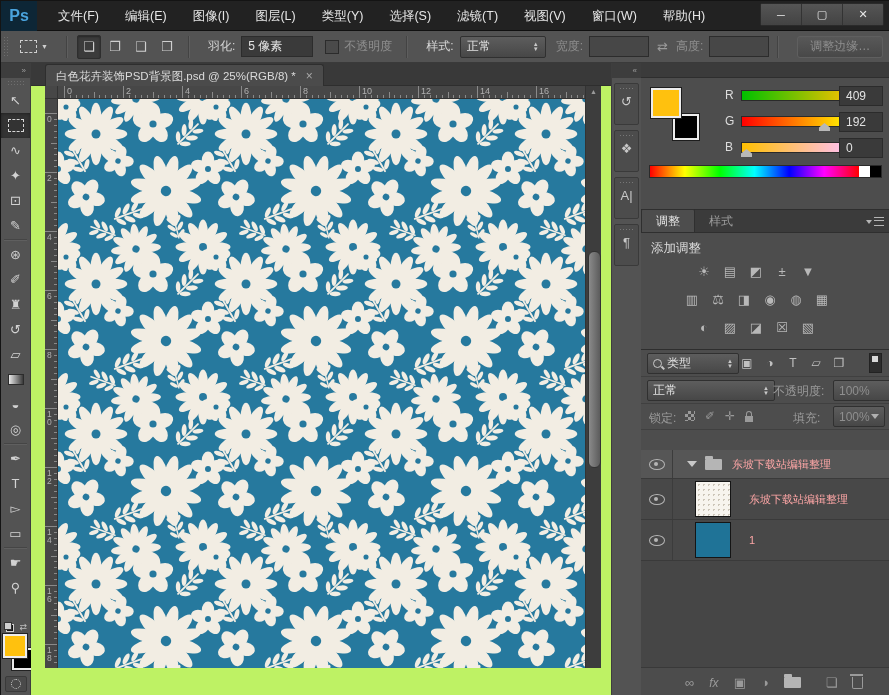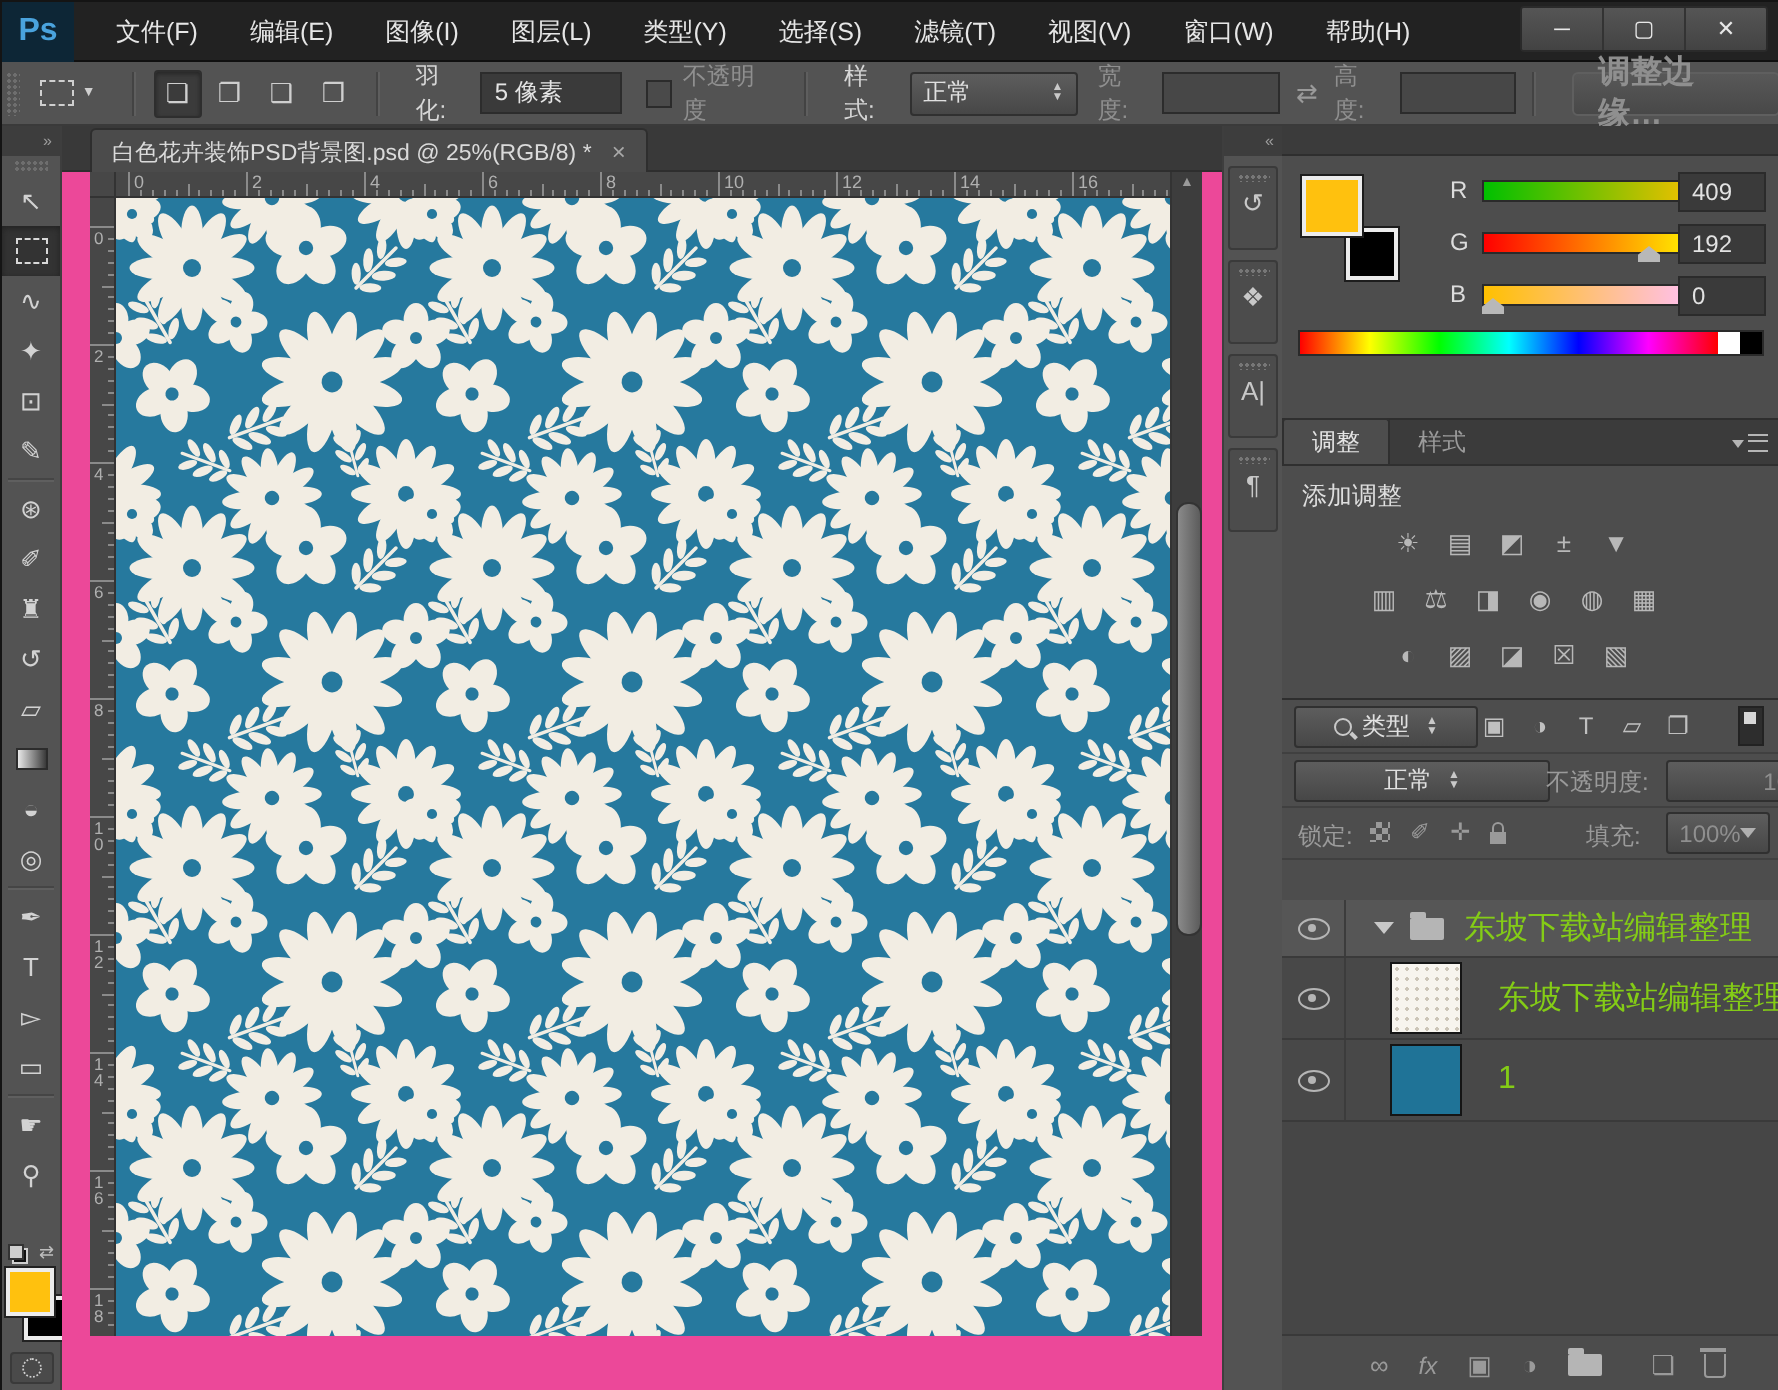--- a/index.html
+++ b/index.html
@@ -41,22 +41,22 @@
             color:#e4e4e4;font-size:12px;padding-left:6px;line-height:19px;}
   .ob-input.disabled{background:#474747;color:#747474;width:52px;}
   .checkbox{width:12px;height:12px;background:#4a4a4a;border:1px solid #2b2b2b;
             display:inline-block;margin:0 5px 0 12px;vertical-align:-2px;}
   .select{height:20px;background:linear-gradient(#5d5d5d,#474747);border:1px solid #303030;
           border-radius:2px;display:flex;align-items:center;justify-content:space-between;
           padding:0 6px;color:#e0e0e0;}
   .updn{display:flex;flex-direction:column;line-height:4.5px;font-size:6px;color:#c9c9c9;margin-left:8px;}
   .swap-icon{color:#9a9a9a;font-size:13px;margin:0 8px;}
   .ob-button{height:20px;padding:0 12px;border:1px solid #5f5f5f;border-radius:3px;
-             background:linear-gradient(#585858,#484848);color:#8f8f8f;font-size:16px;
-             display:flex;align-items:center;margin-left:10px;font-weight:bold;}
+             background:linear-gradient(#585858,#484848);color:#8f8f8f;font-size:12px;
+             display:flex;align-items:center;margin-left:10px;}
 
   
   #toolbar{position:absolute;left:0;top:62px;width:30px;height:633px;background:#535353;
            border-right:1px solid #3e3e3e;box-sizing:border-box;display:flex;flex-direction:column;}
   .tb-head{height:15px;background:#3d3d3d;color:#9d9d9d;font-size:8px;text-align:right;
            padding-right:4px;line-height:15px;box-sizing:border-box;}
   .tb-grip{height:6px;margin:2px 6px;background-image:radial-gradient(#6e6e6e 1px,transparent 1px);
            background-size:3px 3px;}
   .tool{height:25px;display:flex;align-items:center;justify-content:center;color:#d2d2d2;}
   .tool.sel{background:#333333;box-shadow:inset 0 1px 3px #222;}
@@ -73,21 +73,21 @@
   #fgbg{position:relative;width:28px;height:40px;margin:0 0 2px 1px;}
   #bg-swatch{position:absolute;left:10px;top:14px;width:22px;height:22px;background:#000;
              border:2px solid #ececec;box-shadow:0 0 0 1px #222;box-sizing:border-box;}
   #fg-swatch{position:absolute;left:1px;top:0;width:24px;height:24px;
              border:2px solid #ececec;box-shadow:0 0 0 1px #222;box-sizing:border-box;z-index:1;}
   #quickmask{width:20px;height:14px;margin-left:4px;border:1px solid #3a3a3a;border-radius:2px;
              background:#4a4a4a;display:flex;align-items:center;justify-content:center;}
   .dotcirc{width:8px;height:8px;border:1px dotted #d0d0d0;border-radius:50%;}
 
   
-  #docwin{position:absolute;left:30px;top:62px;width:580px;height:633px;background:#ec4899;}
+  #docwin{position:absolute;left:30px;top:62px;width:580px;height:633px;background:#bef264;}
   #tabbar{position:absolute;left:0;top:0;width:580px;height:23px;background:#393939;
           border-bottom:1px solid #2e2e2e;box-sizing:border-box;}
   #doctab{position:absolute;left:14px;top:1px;height:22px;background:#4b4b4b;
           border:1px solid #2e2e2e;border-bottom:none;border-radius:3px 3px 0 0;
           display:flex;align-items:center;padding:0 10px;gap:10px;}
   #doctab .title{font-size:11.5px;color:#dadada;white-space:nowrap;}
   #doctab .tabclose{color:#a8a8a8;font-size:12px;}
   #ruler-corner{position:absolute;left:14px;top:23px;width:13px;height:13px;background:#474747;
                 border-right:1px solid #333;border-bottom:1px solid #333;box-sizing:border-box;}
   #ruler-h{position:absolute;left:27px;top:23px;width:543px;height:13px;background:#474747;
@@ -183,21 +183,21 @@
   .mag::after{content:"";position:absolute;width:4px;height:1.5px;background:#c9c9c9;
               transform:rotate(45deg);right:-4px;bottom:-1px;}
   #filter-icons{position:absolute;left:98px;top:3px;display:flex;gap:7px;}
   .fi{width:16px;height:19px;display:flex;align-items:center;justify-content:center;color:#c0c0c0;font-size:12px;}
   #filter-toggle{position:absolute;right:8px;top:3px;width:11px;height:18px;background:#2d2d2d;
                  border:1px solid #222;}
   #filter-toggle::before{content:"";position:absolute;left:2px;top:2px;width:6px;height:6px;background:#d8d8d8;}
   #lp-blend .combo{position:absolute;left:6px;top:3px;width:116px;}
   .lp-label{position:absolute;top:6px;font-size:12px;color:#9a9a9a;}
   .combo{height:19px;background:linear-gradient(#5d5d5d,#474747);border:1px solid #303030;
-         border-radius:2px;display:flex;align-items:center;justify-content:center;
+         border-radius:2px;display:flex;align-items:center;justify-content:space-between;
          padding:0 5px;color:#e0e0e0;font-size:12px;box-sizing:content-box;}
   .combo.small{width:40px;color:#8f8f8f;}
   .combo .onearr{width:0;height:0;border-left:4px solid transparent;border-right:4px solid transparent;
                  border-top:5px solid #b0b0b0;}
   #lock-icons{position:absolute;left:44px;top:6px;display:flex;gap:10px;align-items:center;}
   .checker{width:10px;height:10px;background-image:
       linear-gradient(45deg,#999 25%,transparent 25%,transparent 75%,#999 75%),
       linear-gradient(45deg,#999 25%,transparent 25%,transparent 75%,#999 75%);
       background-size:6px 6px;background-position:0 0,3px 3px;}
   .lockg{color:#9a9a9a;font-size:12px;line-height:1;}
@@ -210,21 +210,21 @@
   .layer-row.item{height:40px;background:#484848;}
   .eye-cell{width:32px;height:100%;border-right:1px solid #3c3c3c;display:flex;align-items:center;
             justify-content:center;flex:0 0 32px;box-sizing:border-box;}
   .eye{width:14px;height:9px;border:1px solid #b5b5b5;border-radius:50%;position:relative;}
   .eye::after{content:"";position:absolute;left:4px;top:2px;width:4px;height:4px;border-radius:50%;background:#b5b5b5;}
   .tri-down{width:0;height:0;border-left:5px solid transparent;border-right:5px solid transparent;
             border-top:6px solid #c8c8c8;margin:0 8px 0 14px;}
   .folder{width:17px;height:11px;background:#b5b5b5;border-radius:1px;position:relative;margin-right:10px;}
   .folder::before{content:"";position:absolute;top:-3px;left:0;width:8px;height:3px;background:#b5b5b5;
                   border-radius:1px 1px 0 0;}
-  .layer-name{font-size:16px;color:#84cc16;white-space:nowrap;}
+  .layer-name{font-size:11px;color:#fca5a5;white-space:nowrap;}
   .thumb{width:36px;height:36px;border:1px solid #151515;box-sizing:border-box;margin:0 18px 0 22px;flex:0 0 36px;}
   .thumb.patterned{background-color:#f7f4ee;background-image:radial-gradient(#ccc5b8 1px,transparent 1px);
                    background-size:5px 5px;}
   #lp-bottom{position:absolute;left:0;top:317px;width:249px;height:30px;background:#4c4c4c;
              border-top:1px solid #393939;box-sizing:border-box;display:flex;align-items:center;
              padding-left:44px;gap:15px;}
   .bb{color:#9a9a9a;font-size:13px;line-height:1;display:flex;align-items:center;justify-content:center;}
   .bb.fx{font-style:italic;font-size:12px;}
   .trash{width:9px;height:11px;border:1px solid #9a9a9a;border-top:none;border-radius:0 0 2px 2px;position:relative;}
   .trash::before{content:"";position:absolute;top:-3px;left:-3px;width:13px;height:2px;background:#9a9a9a;}

